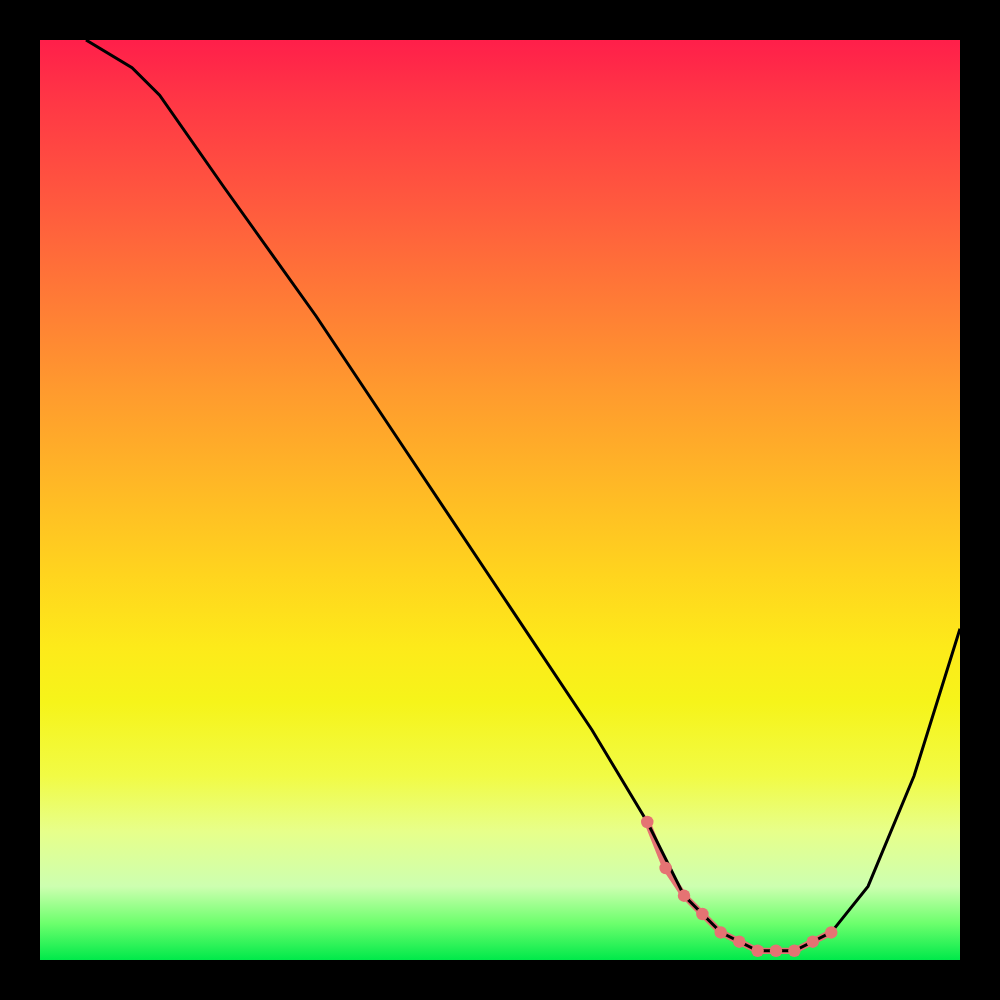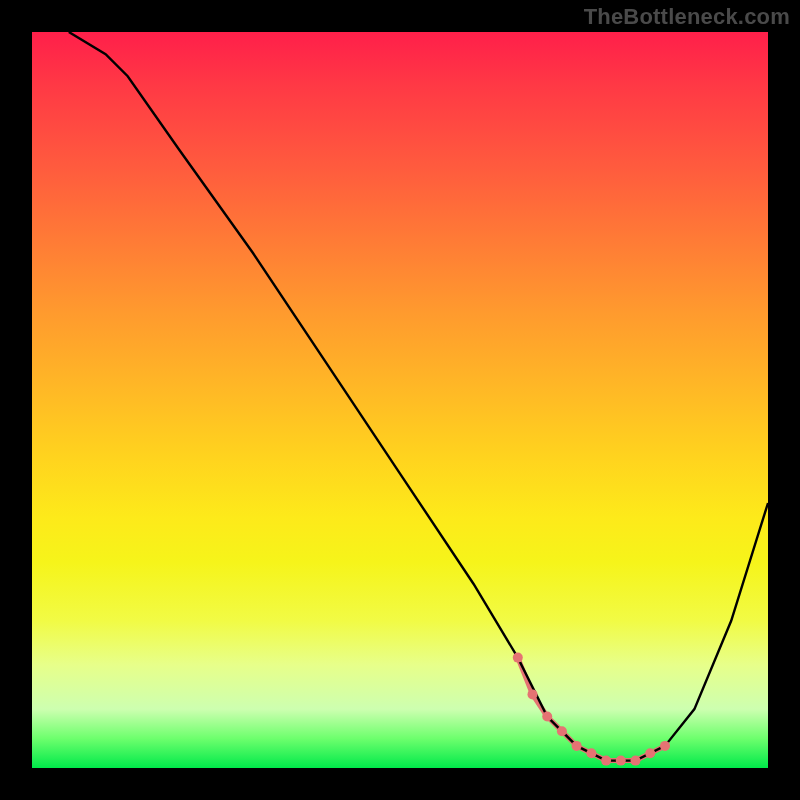--- a/index.html
+++ b/index.html
@@ -64,21 +64,20 @@
     left: 0;
     top: 0;
     width: 100%;
     height: 100%;
   }
 </style>
 </head>
 <body>
 
 <div class="frame">
-  <div class="attribution">TheBottleneck.com</div>
 
   <div class="plot">
     <div class="gradient"></div>
     <svg class="curve" viewBox="0 0 736 736" preserveAspectRatio="none">
       <g>
         <path id="highlight-path" fill="none" stroke="#e57373" stroke-width="5" stroke-linecap="round" stroke-linejoin="round" d="M485.8 625.6 L500.5 662.4 L515.2 684.5 L529.9 699.2 L544.6 713.9 L559.4 721.3 L574.1 728.6 L588.8 728.6 L603.5 728.6 L618.2 721.3 L633.0 713.9"></path>
       </g>
       <g id="curve-g">
         <path id="curve-path" fill="none" stroke="#000" stroke-width="2.4" d="M36.8 0.0 L73.6 22.1 L95.7 44.2 L147.2 117.8 L220.8 220.8 L294.4 331.2 L368.0 441.6 L441.6 552.0 L485.8 625.6 L515.2 684.5 L544.6 713.9 L574.1 728.6 L603.5 728.6 L633.0 713.9 L662.4 677.1 L699.2 588.8 L736.0 471.0"></path>
       </g>

